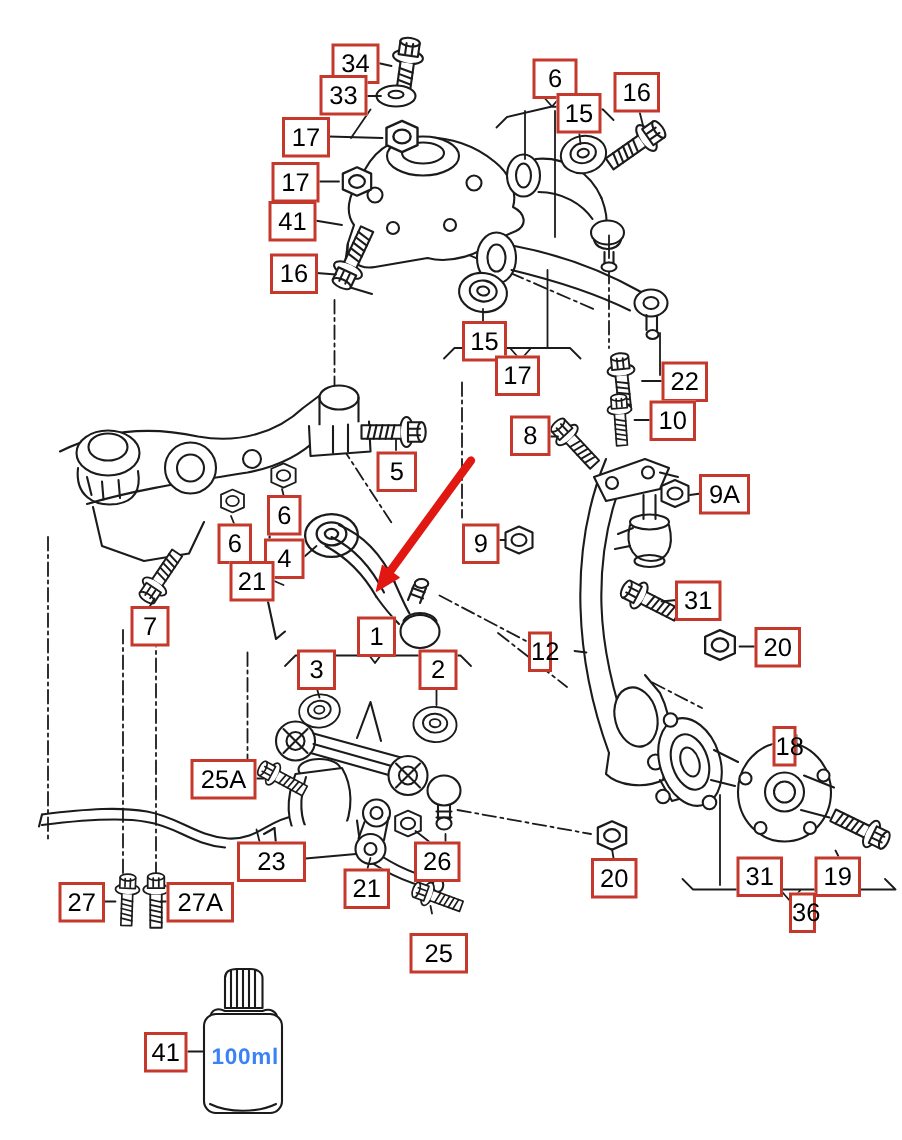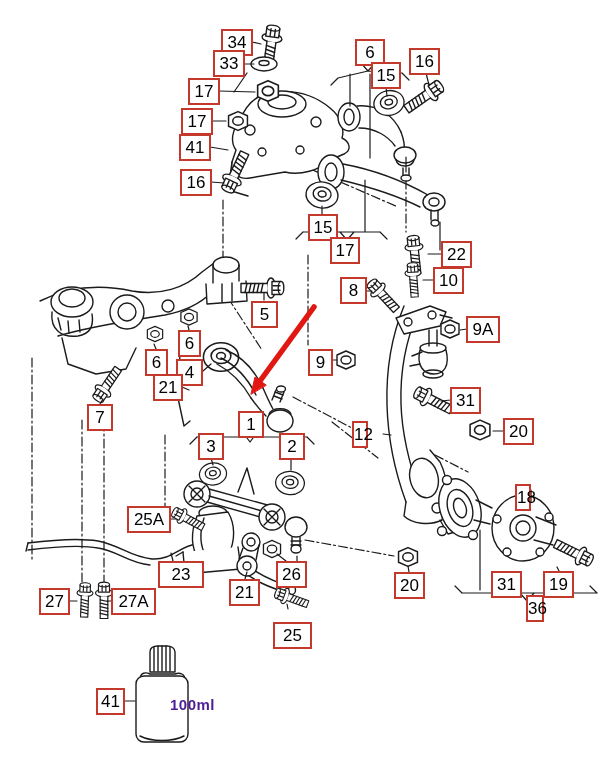--- a/index.html
+++ b/index.html
@@ -13,22 +13,22 @@
     font-family:"Liberation Sans",sans-serif;overflow:hidden;
   }
   .art{position:absolute;left:0;top:0;z-index:1;}
   .co{
     position:absolute;box-sizing:border-box;height:27px;
     border:2px solid var(--red);background:#fff;color:#000;
     font:400 17px/23px "Liberation Sans",sans-serif;
     text-align:center;z-index:3;
   }
   .bottle-label{
-    position:absolute;z-index:2;color:#4c1d95;
-    font:700 15px/16px "Liberation Sans",sans-serif;letter-spacing:.5px;margin-left:29px;
+    position:absolute;z-index:2;color:#3b82f6;
+    font:700 15px/16px "Liberation Sans",sans-serif;letter-spacing:.5px;
   }
 </style>
 </head>
 <body>
 
 <div class="stage">
 
 <svg class="art" width="601" height="760" viewBox="0 0 601 760" stroke="#1b1b1b" stroke-width="1.4" fill="none" stroke-linecap="round" stroke-linejoin="round">
 
   <defs>

